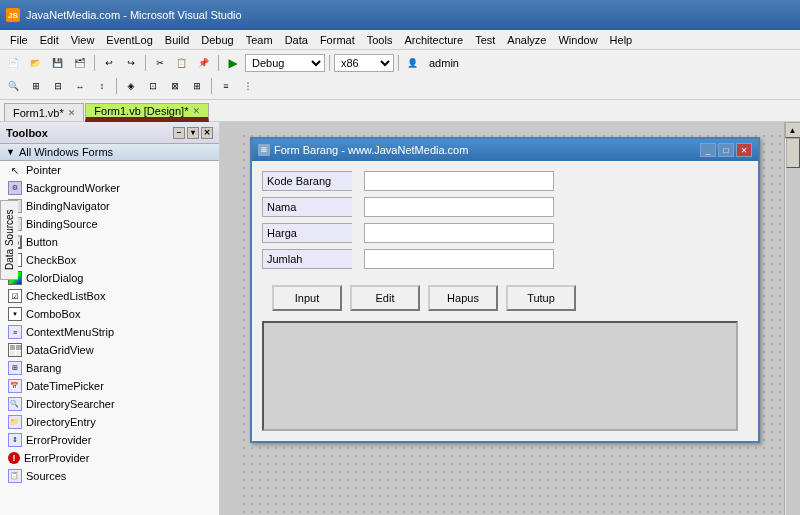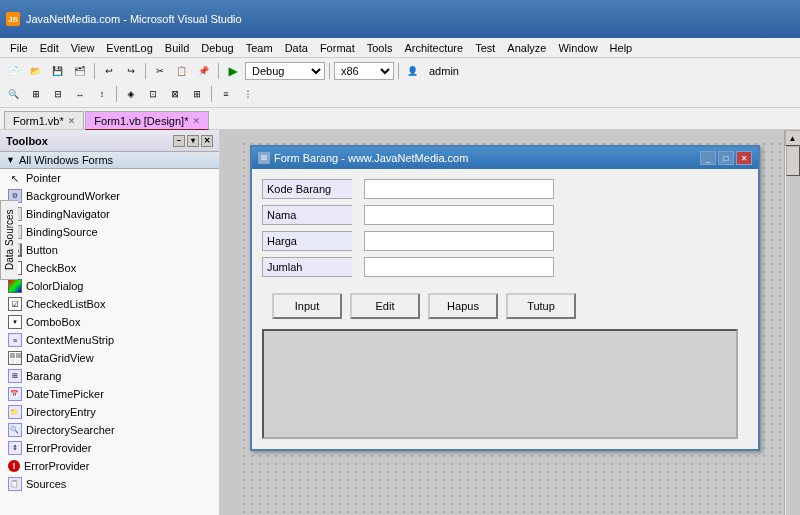--- a/index.html
+++ b/index.html
@@ -13,21 +13,21 @@
     }
 
     
     .title-bar {
       background: linear-gradient(to bottom, #4a7eb5, #2d5fa0);
       color: white;
       padding: 15px 6px;
       display: flex;
       align-items: center;
       gap: 6px;
-      height: 38px;
+      height: 30px;
     }
     .title-bar-icon {
       width: 14px; height: 14px;
       background: #ff8c00;
       border-radius: 2px;
       display: flex; align-items: center; justify-content: center;
       font-size: 8px; color: white; font-weight: bold;
     }
     .title-bar-text { font-size: 11px; font-weight: normal; }
 
@@ -198,22 +198,22 @@
       border-bottom: none;
       background: #e8e8e8;
       cursor: pointer;
       margin-right: 1px;
       height: 18px;
       display: flex;
       align-items: center;
       gap: 4px;
     }
     .doc-tab.active {
-      background: #f0abfc;
-      border-bottom: 1px solid #7f1d1d;
+      background: #bef264;
+      border-bottom: 5px solid #7f1d1d;
       margin-bottom: -1px;
       height: 19px;
     }
     .doc-tab-close {
       font-size: 9px;
       color: #666;
       cursor: pointer;
     }
 
     
@@ -531,27 +531,27 @@
         <div class="toolbox-icon icon-generic">⊞</div>
         <span>Barang</span>
       </div>
 
       <div class="toolbox-item">
         <div class="toolbox-icon icon-generic">📅</div>
         <span>DateTimePicker</span>
       </div>
 
       <div class="toolbox-item">
+        <div class="toolbox-icon icon-generic">🔍</div>
+        <span>DirectorySearcher</span>
+      </div>
+
+      <div class="toolbox-item">
         <div class="toolbox-icon icon-generic">📁</div>
         <span>DirectoryEntry</span>
-      </div>
-
-      <div class="toolbox-item">
-        <div class="toolbox-icon icon-generic">🔍</div>
-        <span>DirectorySearcher</span>
       </div>
 
       <div class="toolbox-item">
         <div class="toolbox-icon icon-generic">⇕</div>
         <span>ErrorProvider</span>
       </div>
 
       <div class="toolbox-item">
         <div class="toolbox-icon" style="background:#cc0000;border-radius:50%;width:12px;height:12px;display:flex;align-items:center;justify-content:center;color:white;font-size:9px;font-weight:bold;">!</div>
         <span>ErrorProvider</span>

